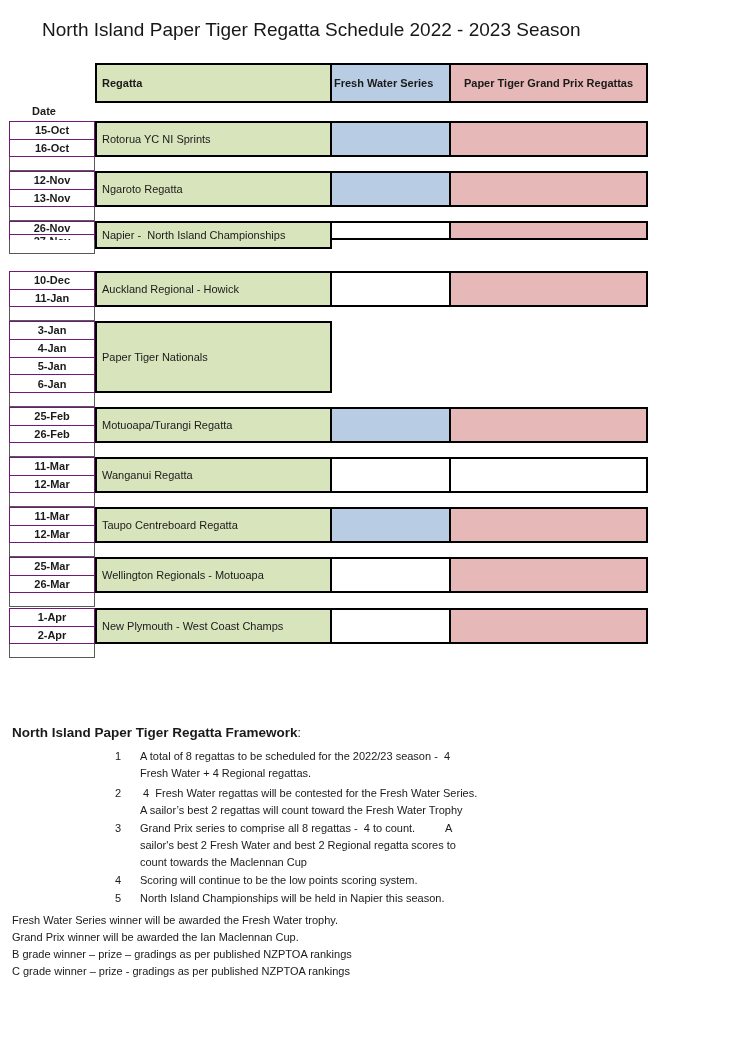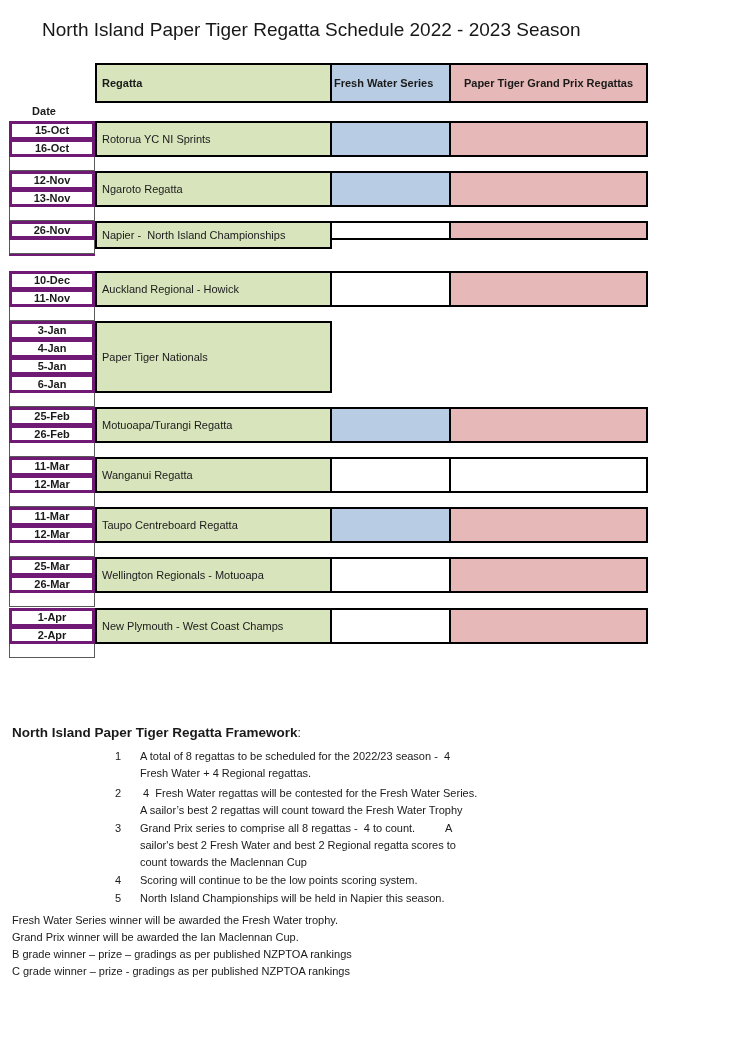--- a/index.html
+++ b/index.html
@@ -20,21 +20,21 @@
   .fws-col     { width: 121px; margin-left: -2px; }
   .gp-col      { width: 199px; margin-left: -2px; }
 
   .header-band { position: absolute; left: 95px; top: 63px; height: 40px; }
   .header-band .band-cell { font-weight: bold; }
   .header-band .fws-col { background: var(--blue); padding: 0 2px; }
   .header-band .gp-col  { background: var(--pink); justify-content: center; text-align: center; padding: 8px 4px; }
 
   .row-group { position: absolute; left: 9px; display: flex; align-items: stretch; }
   .date-stack { width: 86px; display: flex; flex-direction: column; background: #fff; }
-  .date-cell { flex: 1; border: 3px solid #701a75; margin-top: -1px; background: #fff;
+  .date-cell { flex: 1; border: 1px solid #701a75; margin-top: -1px; background: #fff;
                display: flex; align-items: center; justify-content: center;
                font-size: 11px; font-weight: bold; }
   .date-stack .date-cell:first-child { margin-top: 0; }
   .gap-cell { position: absolute; left: 0; top: 100%; width: 86px; height: 14px;
               border: 1px solid #595959; border-top: none; background: #fff; }
   .row-group .band { flex: 1; }
 
   .col-fws.state-member { background: var(--blue); }
   .col-gp.state-member  { background: var(--pink); }
   .state-empty { background: #fff; }
@@ -104,21 +104,21 @@
     <div class="band">
       <div class="band-cell regatta-col">Napier -  North Island Championships</div>
       <div class="band-cell fws-col col-fws state-empty"></div>
       <div class="band-cell gp-col col-gp state-member"></div>
     </div>
   </div>
 
   <div class="row-group" style="top:271px;height:36px">
     <div class="date-stack">
       <div class="date-cell">10-Dec</div>
-      <div class="date-cell">11-Nov</div>
+      <div class="date-cell">11-Jan</div>
       <div class="gap-cell"></div>
     </div>
     <div class="band">
       <div class="band-cell regatta-col">Auckland Regional - Howick</div>
       <div class="band-cell fws-col col-fws state-empty"></div>
       <div class="band-cell gp-col col-gp state-member"></div>
     </div>
   </div>
 
   <div class="row-group" style="top:321px;height:72px">

